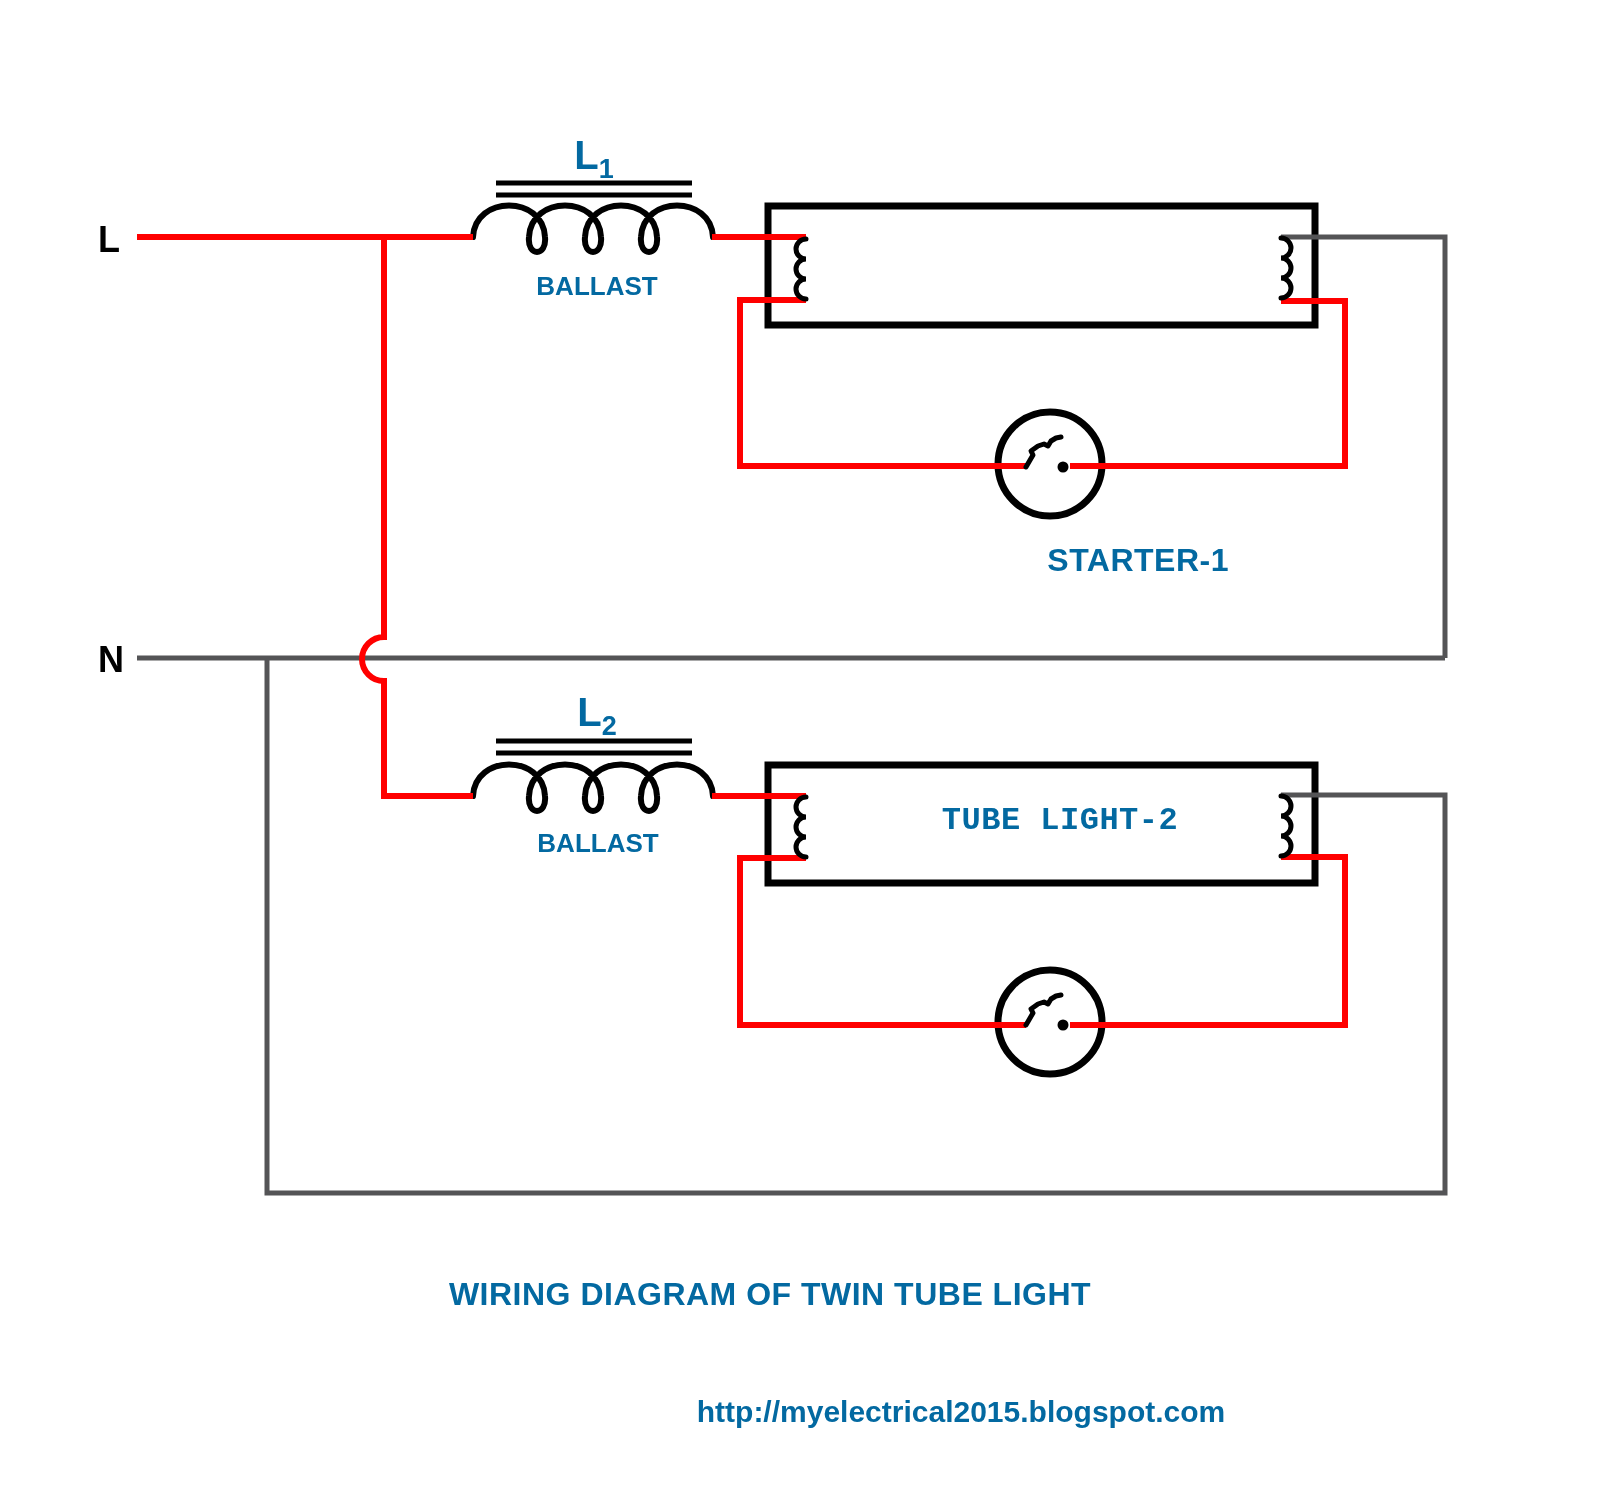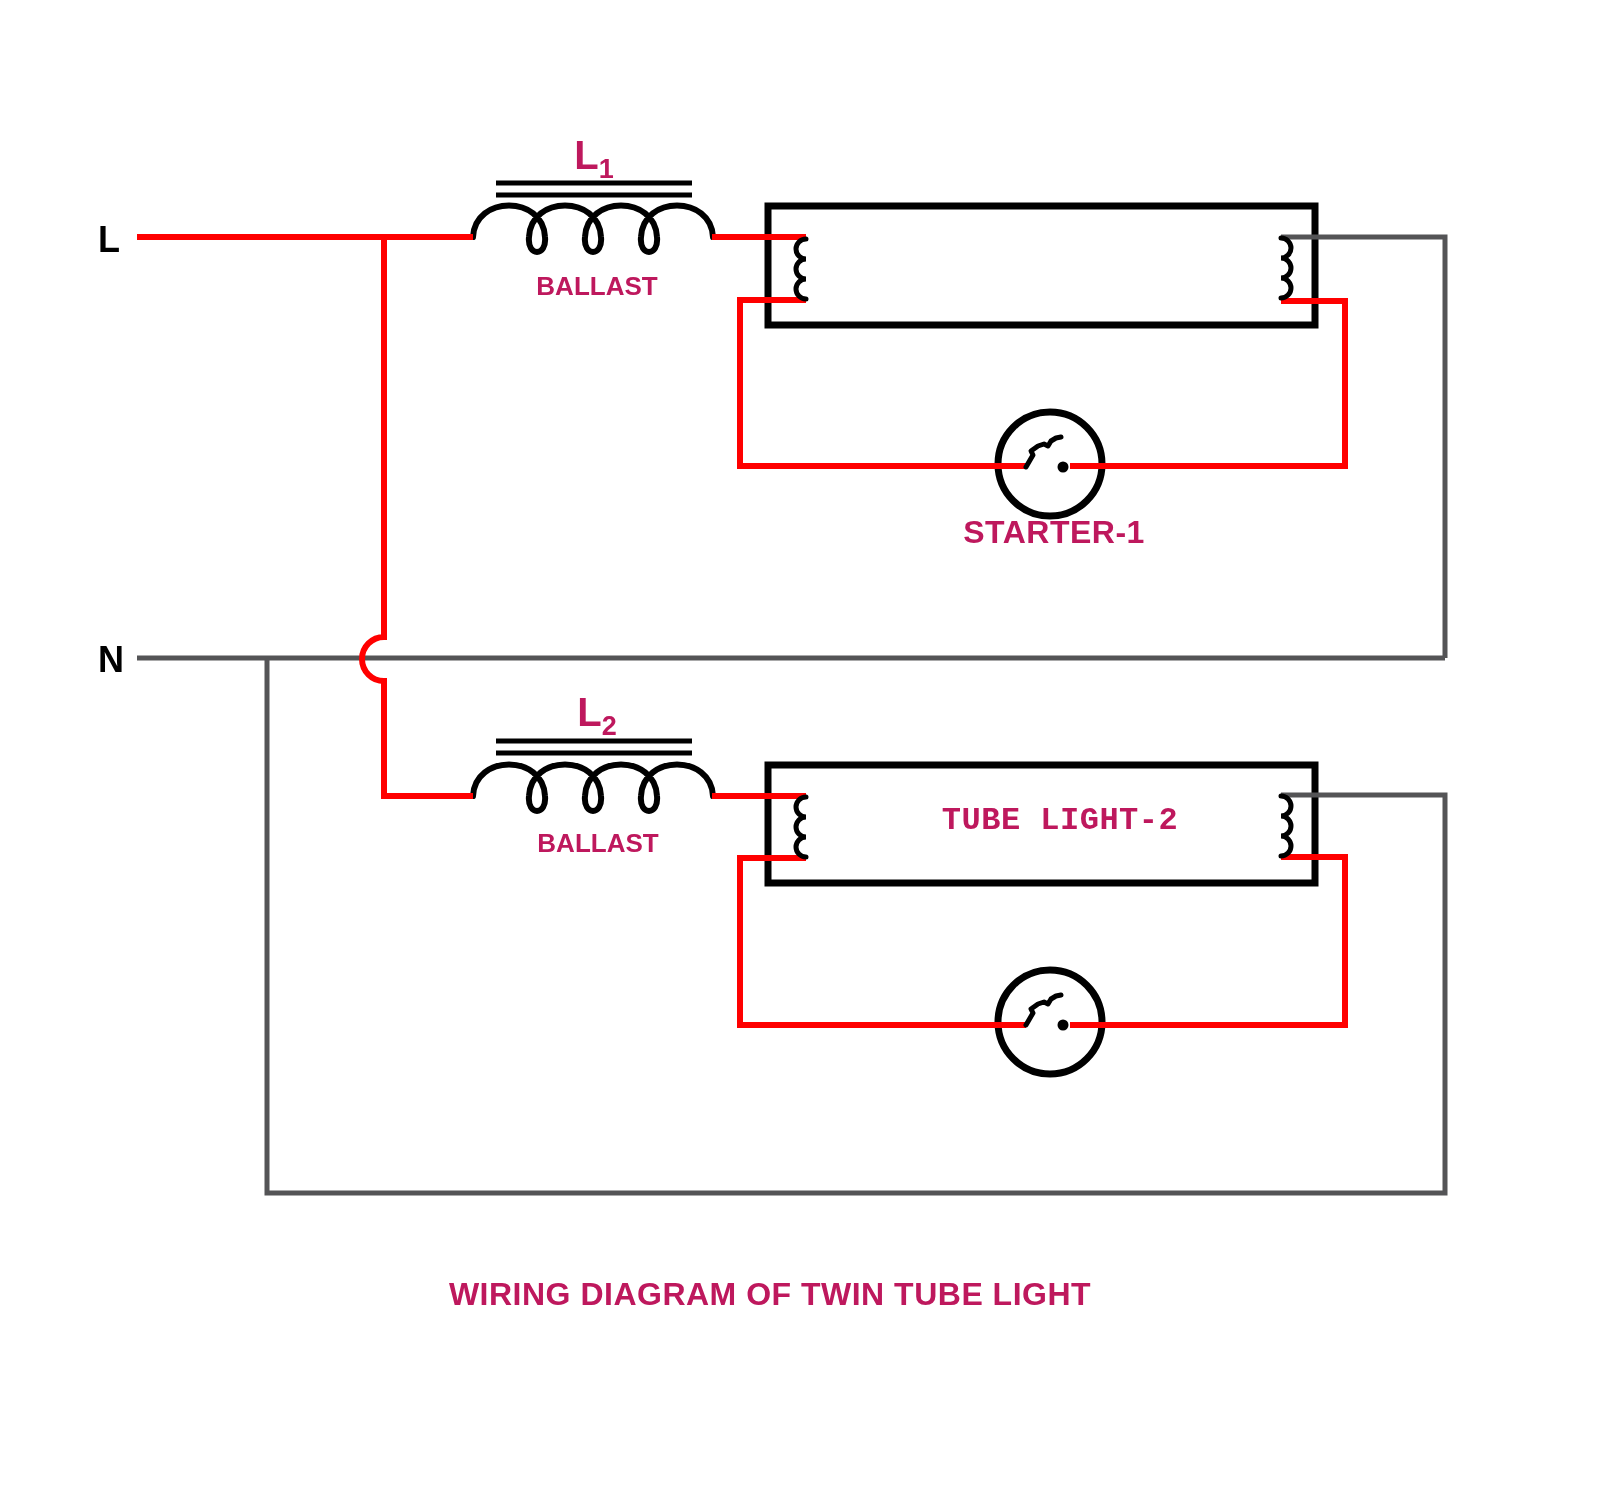--- a/index.html
+++ b/index.html
@@ -11,21 +11,21 @@
     overflow:hidden;
   }
   #circuit-svg{position:absolute;left:0;top:0;z-index:0;}
   .lbl{
     position:absolute;
     z-index:1;
     font-weight:bold;
     white-space:nowrap;
     line-height:1.05;
   }
-  .green{color:#be185d;}
+  .green{color:#0369a1;}
   .black{color:#000000;}
   .center{text-align:center;}
   .lbl-terminal{font-size:36px;}
   .lbl-ref{font-size:40px;}
   .lbl-ref .sub{font-size:27px;vertical-align:-9px;}
   .lbl-component{font-size:26px;}
   .lbl-tube{font-size:32px;letter-spacing:0.5px;}
   .lbl-starter{font-size:32px;letter-spacing:0.5px;}
   .lbl-title{font-size:32px;letter-spacing:0.5px;}
   .lbl-url{font-size:30px;}
@@ -84,17 +84,18 @@
   <div class="lbl green lbl-ref center" style="left:519px;top:134px;width:150px;"><span>L</span><span class="sub">1</span></div>
 
   <div class="lbl green lbl-component center" style="left:447px;top:273px;width:300px;">BALLAST</div>
 
   <div class="lbl green lbl-ref center" style="left:522px;top:691px;width:150px;"><span>L</span><span class="sub">2</span></div>
 
   <div class="lbl green lbl-component center" style="left:448px;top:830px;width:300px;">BALLAST</div>
 
   <div class="lbl green lbl-tube center" style="left:885px;top:804px;width:350px;font-family:Liberation Mono, monospace;">TUBE LIGHT-2</div>
 
-  <div class="lbl green lbl-starter center" style="left:879px;top:516px;width:350px;">STARTER-1</div>
+  <div class="lbl green lbl-starter center" style="left:879px;top:544px;width:350px;text-align:right;">STARTER-1</div>
 
   <div class="lbl green lbl-title center" style="left:370px;top:1278px;width:800px;">WIRING DIAGRAM OF TWIN TUBE LIGHT</div>
+  <div class="lbl green lbl-url center" style="left:661px;top:1396px;width:600px;">http://myelectrical2015.blogspot.com</div>
 
 </div>
 
 </body></html>

